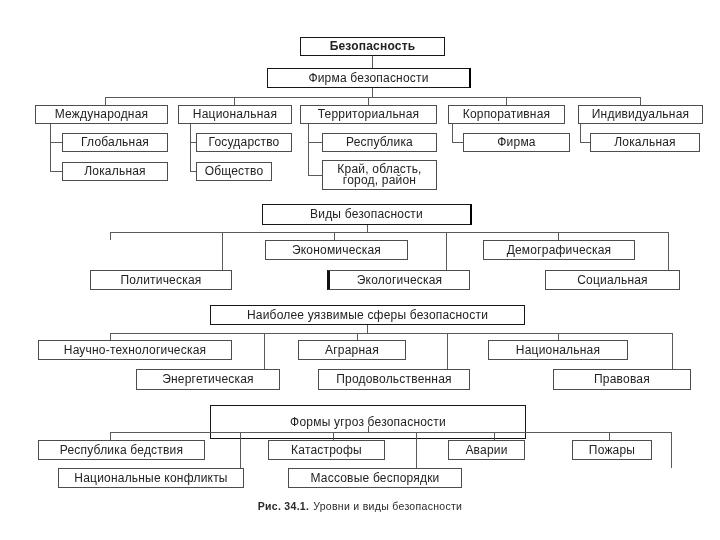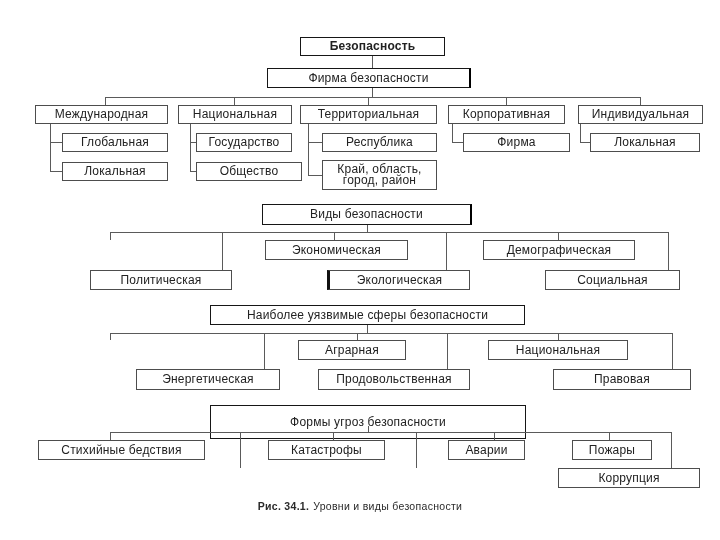--- a/index.html
+++ b/index.html
@@ -52,21 +52,21 @@
   <i class="ln v" style="left:50px;top:124px;height:48px"></i>
   <i class="ln h" style="left:50px;top:142px;width:12px"></i>
   <i class="ln h" style="left:50px;top:171px;width:12px"></i>
   <div class="box" style="left:62px;top:133px;width:106px;height:19px">Глобальная</div>
   <div class="box" style="left:62px;top:162px;width:106px;height:19px">Локальная</div>
 
   <i class="ln v" style="left:190px;top:124px;height:48px"></i>
   <i class="ln h" style="left:190px;top:142px;width:6px"></i>
   <i class="ln h" style="left:190px;top:171px;width:6px"></i>
   <div class="box" style="left:196px;top:133px;width:96px;height:19px">Государство</div>
-  <div class="box" style="left:196px;top:162px;width:106px;height:19px">Общество</div>
+  <div class="box" style="left:196px;top:162px;width:76px;height:19px">Общество</div>
 
   <i class="ln v" style="left:308px;top:124px;height:51px"></i>
   <i class="ln h" style="left:308px;top:142px;width:14px"></i>
   <i class="ln h" style="left:308px;top:175px;width:14px"></i>
   <div class="box" style="left:322px;top:133px;width:115px;height:19px">Республика</div>
   <div class="box" style="left:322px;top:160px;width:115px;height:30px">Край, область, город, район</div>
 
   <i class="ln v" style="left:452px;top:124px;height:19px"></i>
   <i class="ln h" style="left:452px;top:142px;width:11px"></i>
   <div class="box" style="left:463px;top:133px;width:107px;height:19px">Фирма</div>
@@ -94,40 +94,42 @@
   <div class="box hdr" style="left:210px;top:305px;width:315px;height:20px">Наиболее уязвимые сферы безопасности</div>
   <i class="ln v" style="left:367px;top:325px;height:8px"></i>
   <i class="ln h" style="left:110px;top:333px;width:562px"></i>
   <i class="ln v" style="left:110px;top:333px;height:7px"></i>
   <i class="ln v" style="left:357px;top:333px;height:7px"></i>
   <i class="ln v" style="left:558px;top:333px;height:7px"></i>
   <i class="ln v" style="left:264px;top:333px;height:36px"></i>
   <i class="ln v" style="left:447px;top:333px;height:36px"></i>
   <i class="ln v" style="left:672px;top:333px;height:36px"></i>
 
+  <div class="box" style="left:38px;top:340px;width:194px;height:20px">Научно-технологическая</div>
   <div class="box" style="left:298px;top:340px;width:108px;height:20px">Аграрная</div>
   <div class="box" style="left:488px;top:340px;width:140px;height:20px">Национальная</div>
   <div class="box" style="left:136px;top:369px;width:144px;height:21px">Энергетическая</div>
   <div class="box" style="left:318px;top:369px;width:152px;height:21px">Продовольственная</div>
   <div class="box" style="left:553px;top:369px;width:138px;height:21px">Правовая</div>
 
   <div class="box hdr" style="left:210px;top:405px;width:316px;height:34px">Формы угроз безопасности</div>
   <i class="ln v" style="left:368px;top:426px;height:6px"></i>
   <i class="ln h" style="left:110px;top:432px;width:561px"></i>
   <i class="ln v" style="left:110px;top:432px;height:8px"></i>
   <i class="ln v" style="left:333px;top:432px;height:8px"></i>
   <i class="ln v" style="left:494px;top:432px;height:8px"></i>
   <i class="ln v" style="left:609px;top:432px;height:8px"></i>
   <i class="ln v" style="left:240px;top:432px;height:36px"></i>
   <i class="ln v" style="left:416px;top:432px;height:36px"></i>
   <i class="ln v" style="left:671px;top:432px;height:36px"></i>
 
-  <div class="box" style="left:38px;top:440px;width:167px;height:20px">Стихийные бедствия</div>
+  <div class="box" style="left:38px;top:440px;width:167px;height:20px">Республика бедствия</div>
   <div class="box" style="left:268px;top:440px;width:117px;height:20px">Катастрофы</div>
   <div class="box" style="left:448px;top:440px;width:77px;height:20px">Аварии</div>
   <div class="box" style="left:572px;top:440px;width:80px;height:20px">Пожары</div>
-  <div class="box" style="left:558px;top:468px;width:142px;height:20px">Коррупция</div>
+  <div class="box" style="left:58px;top:468px;width:186px;height:20px">Национальные конфликты</div>
+  <div class="box" style="left:288px;top:468px;width:174px;height:20px">Массовые беспорядки</div>
 
   <div class="caption">
     <b>Рис. 34.1.</b><span>Уровни и виды безопасности</span>
   </div>
 
 </div>
 
 </body></html>

